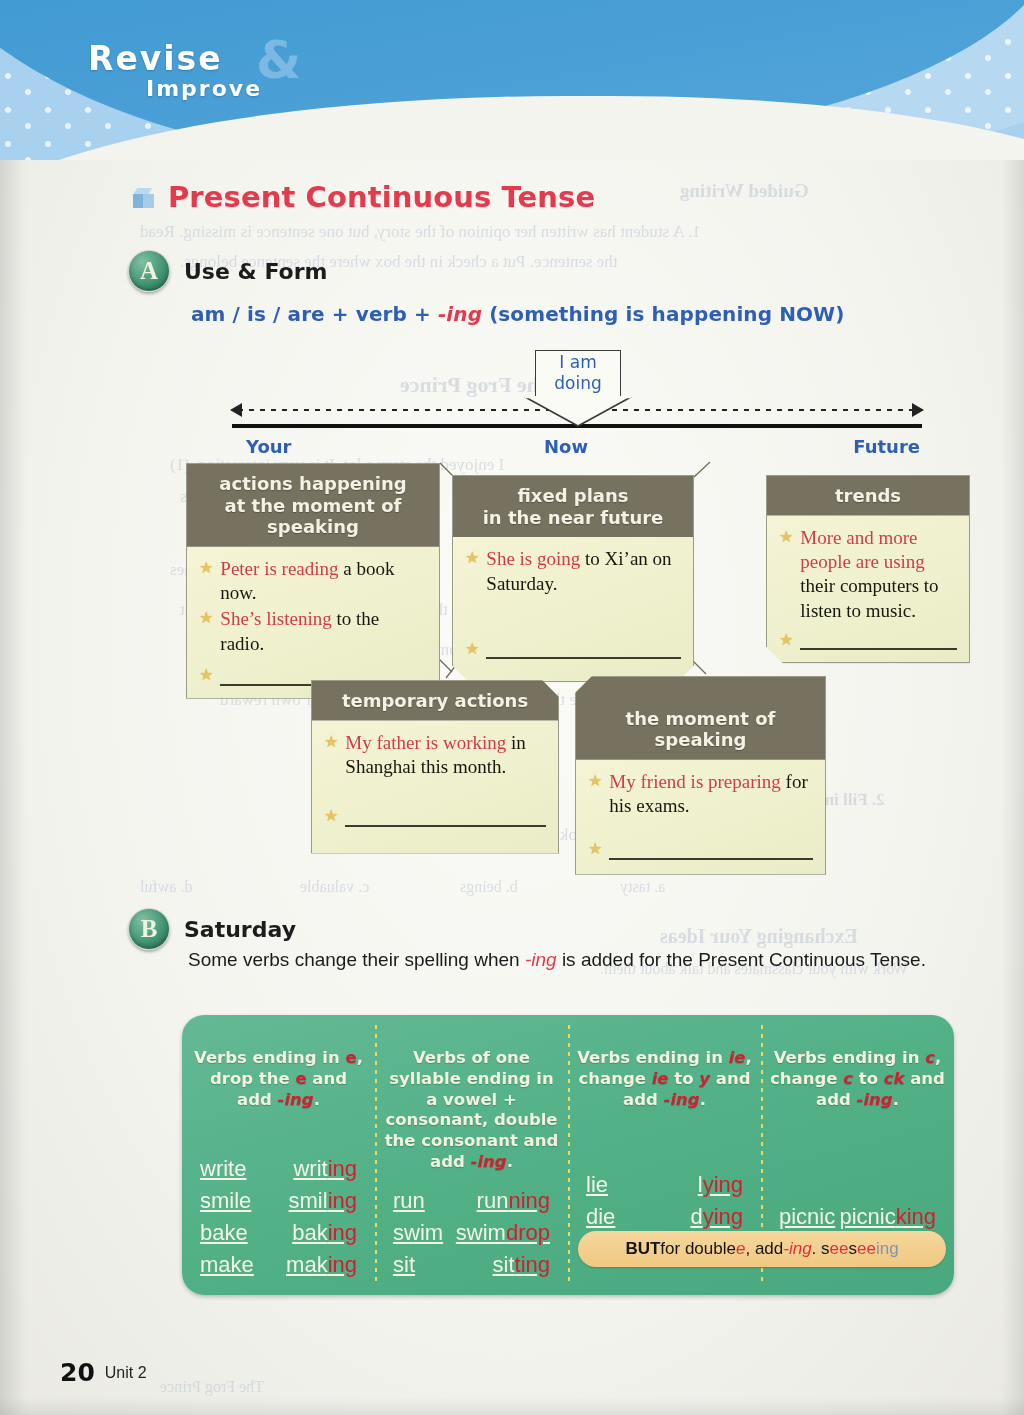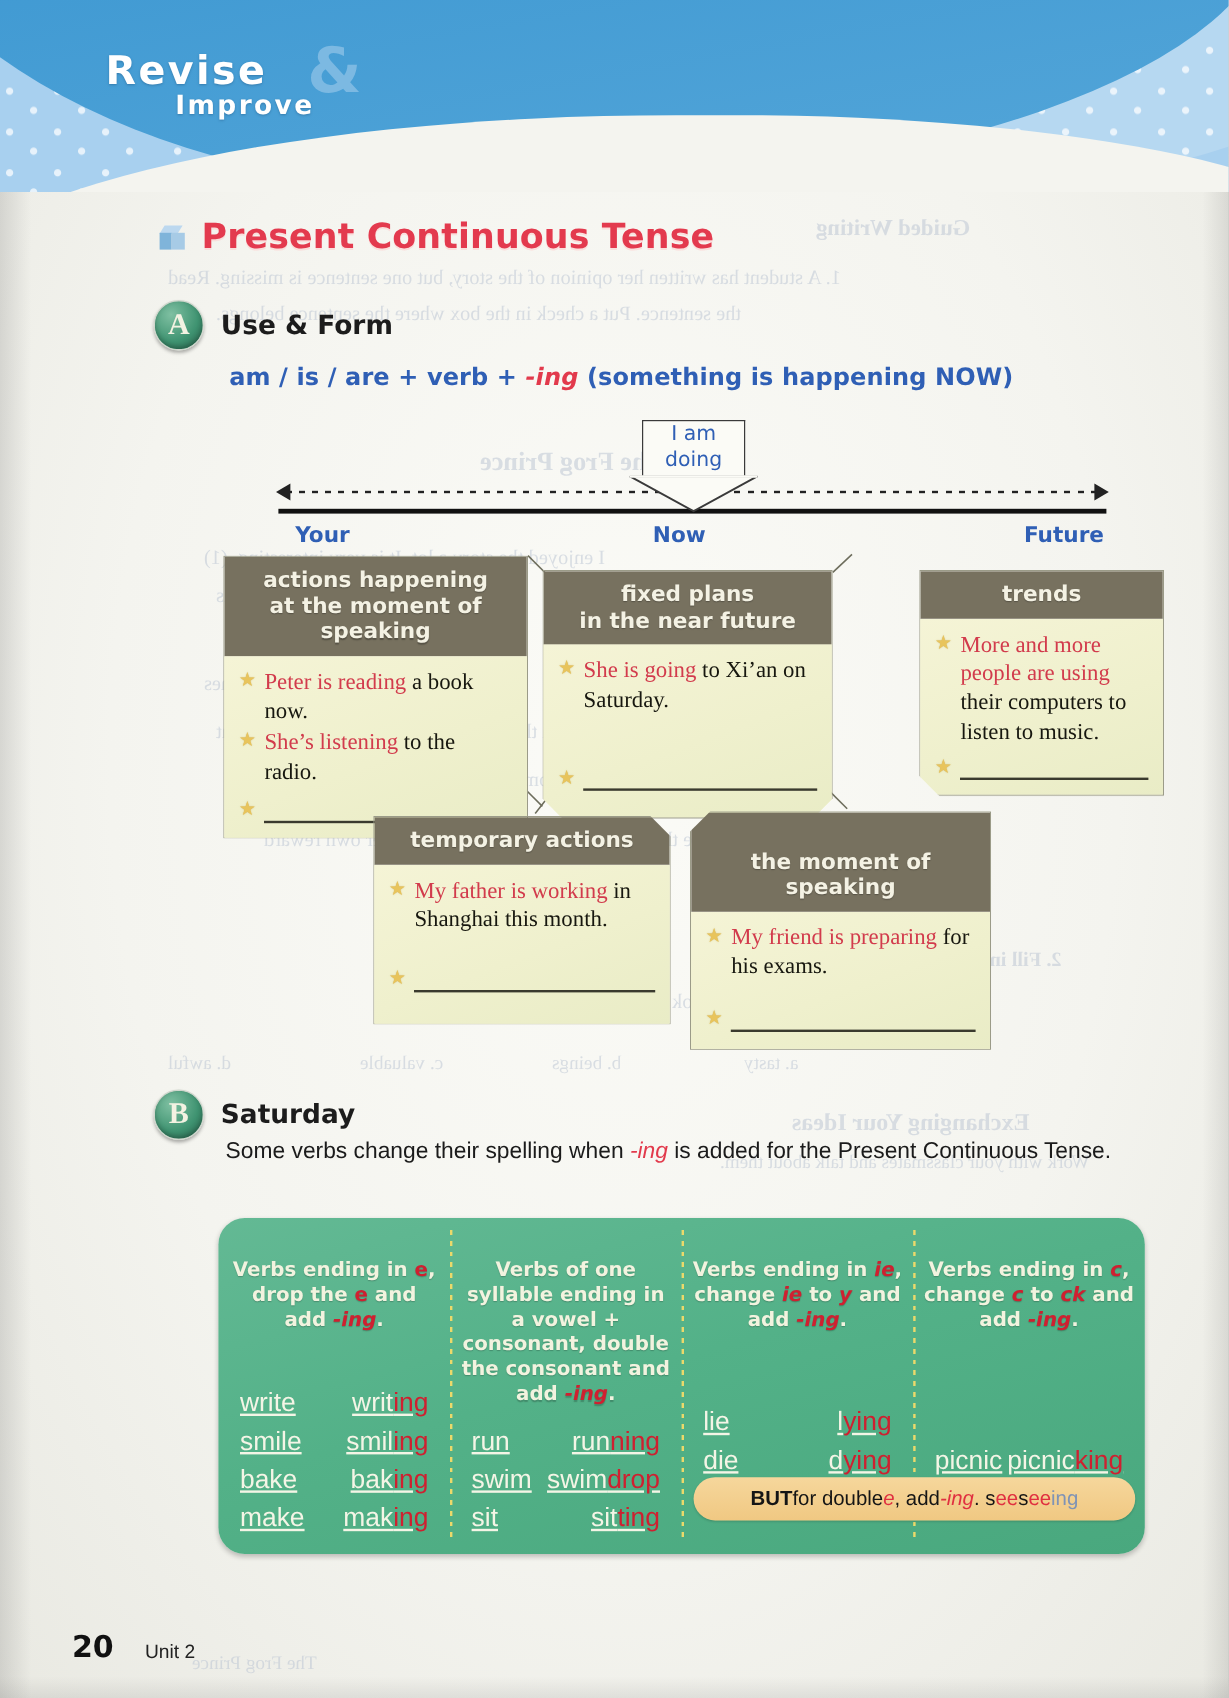--- a/index.html
+++ b/index.html
@@ -219,21 +219,21 @@
     border-radius:18px;display:flex;align-items:center;justify-content:center;
     font-size:17px;color:#151515;font-family:"Liberation Sans",sans-serif;
     box-shadow:0 1px 2px rgba(0,0,0,.18);
   }
   #but-banner .b{font-weight:700;}
   #but-banner .r{color:#e03040;font-style:italic;}
   #but-banner .r2{color:#e03040;font-style:normal;}
   #but-banner .blu{color:#7f93b5;}
 
   
-  #footer{position:absolute;left:60px;top:1358px;display:flex;align-items:flex-end;gap:26px;}
+  #footer{position:absolute;left:60px;top:1358px;display:flex;align-items:center;gap:10px;}
   #footer .num{font-size:25px;font-weight:700;color:#111;font-family:"DejaVu Sans",sans-serif;}
   #footer .unit{font-size:16px;color:#222;font-family:"Liberation Sans",sans-serif;}
 </style>
 </head>
 <body>
 
 <div id="page">
   <div id="paper"></div>
 
   <div class="bleed" style="left:680px;top:180px;font-size:19px;font-weight:700;">Guided Writing</div>

